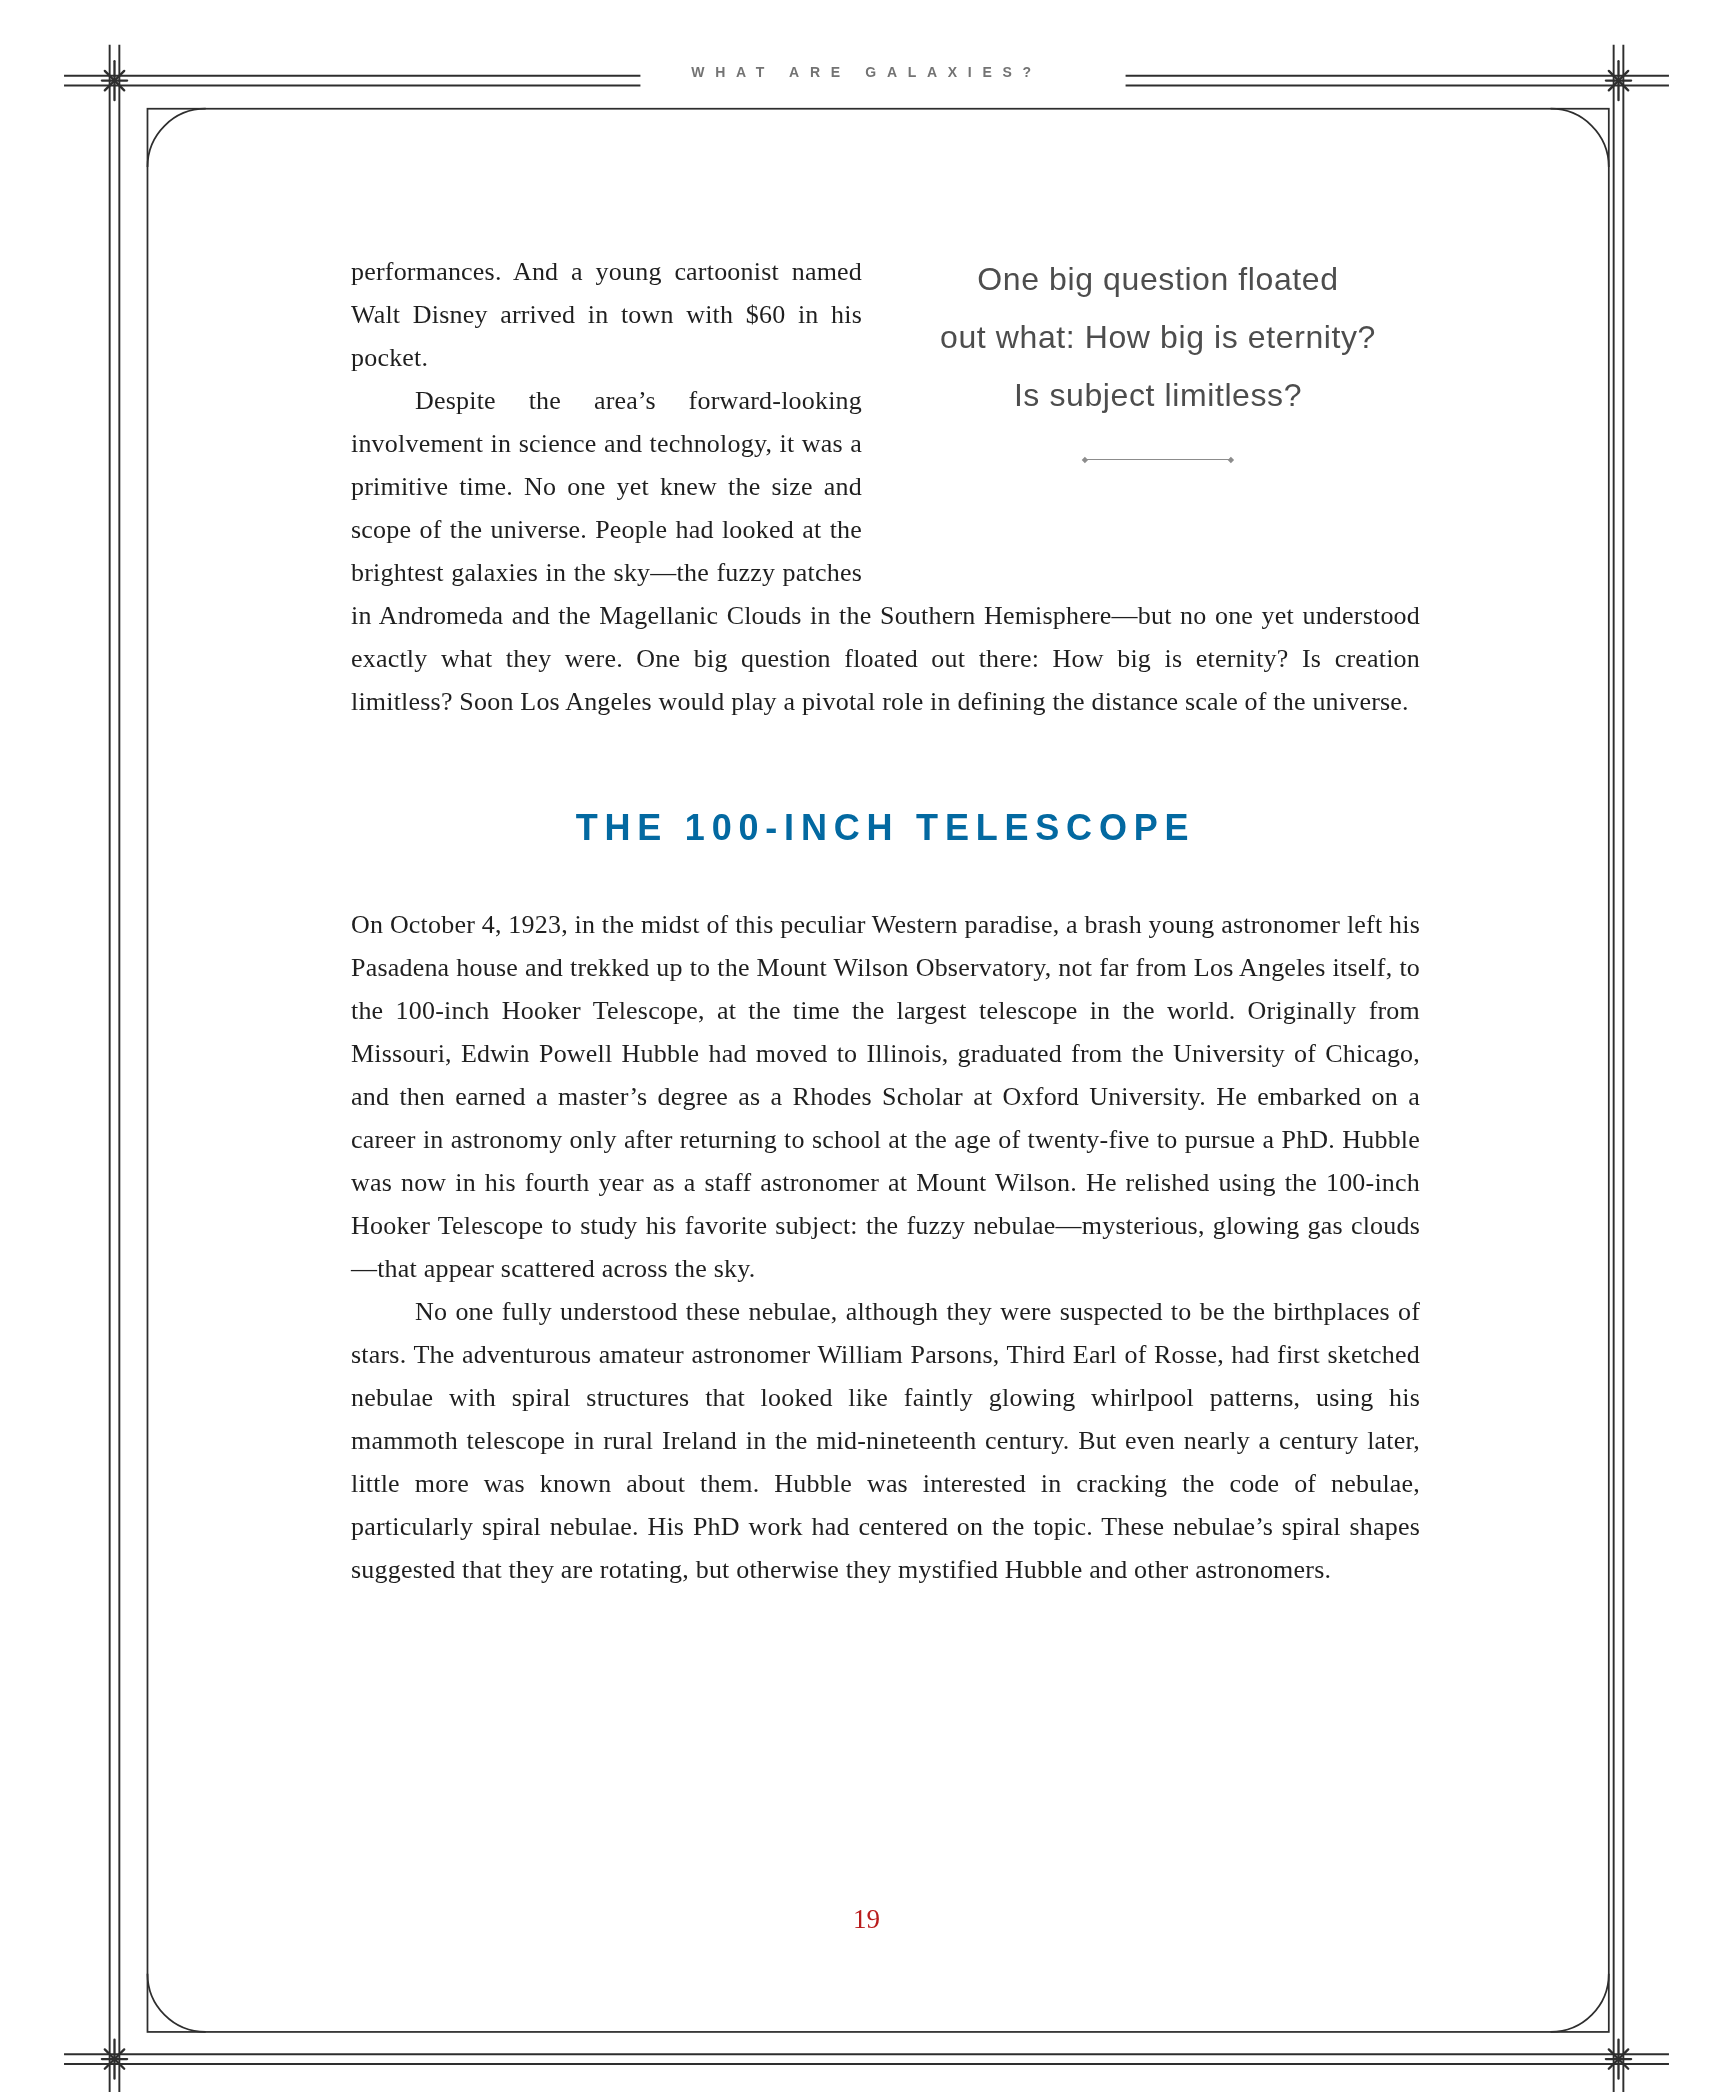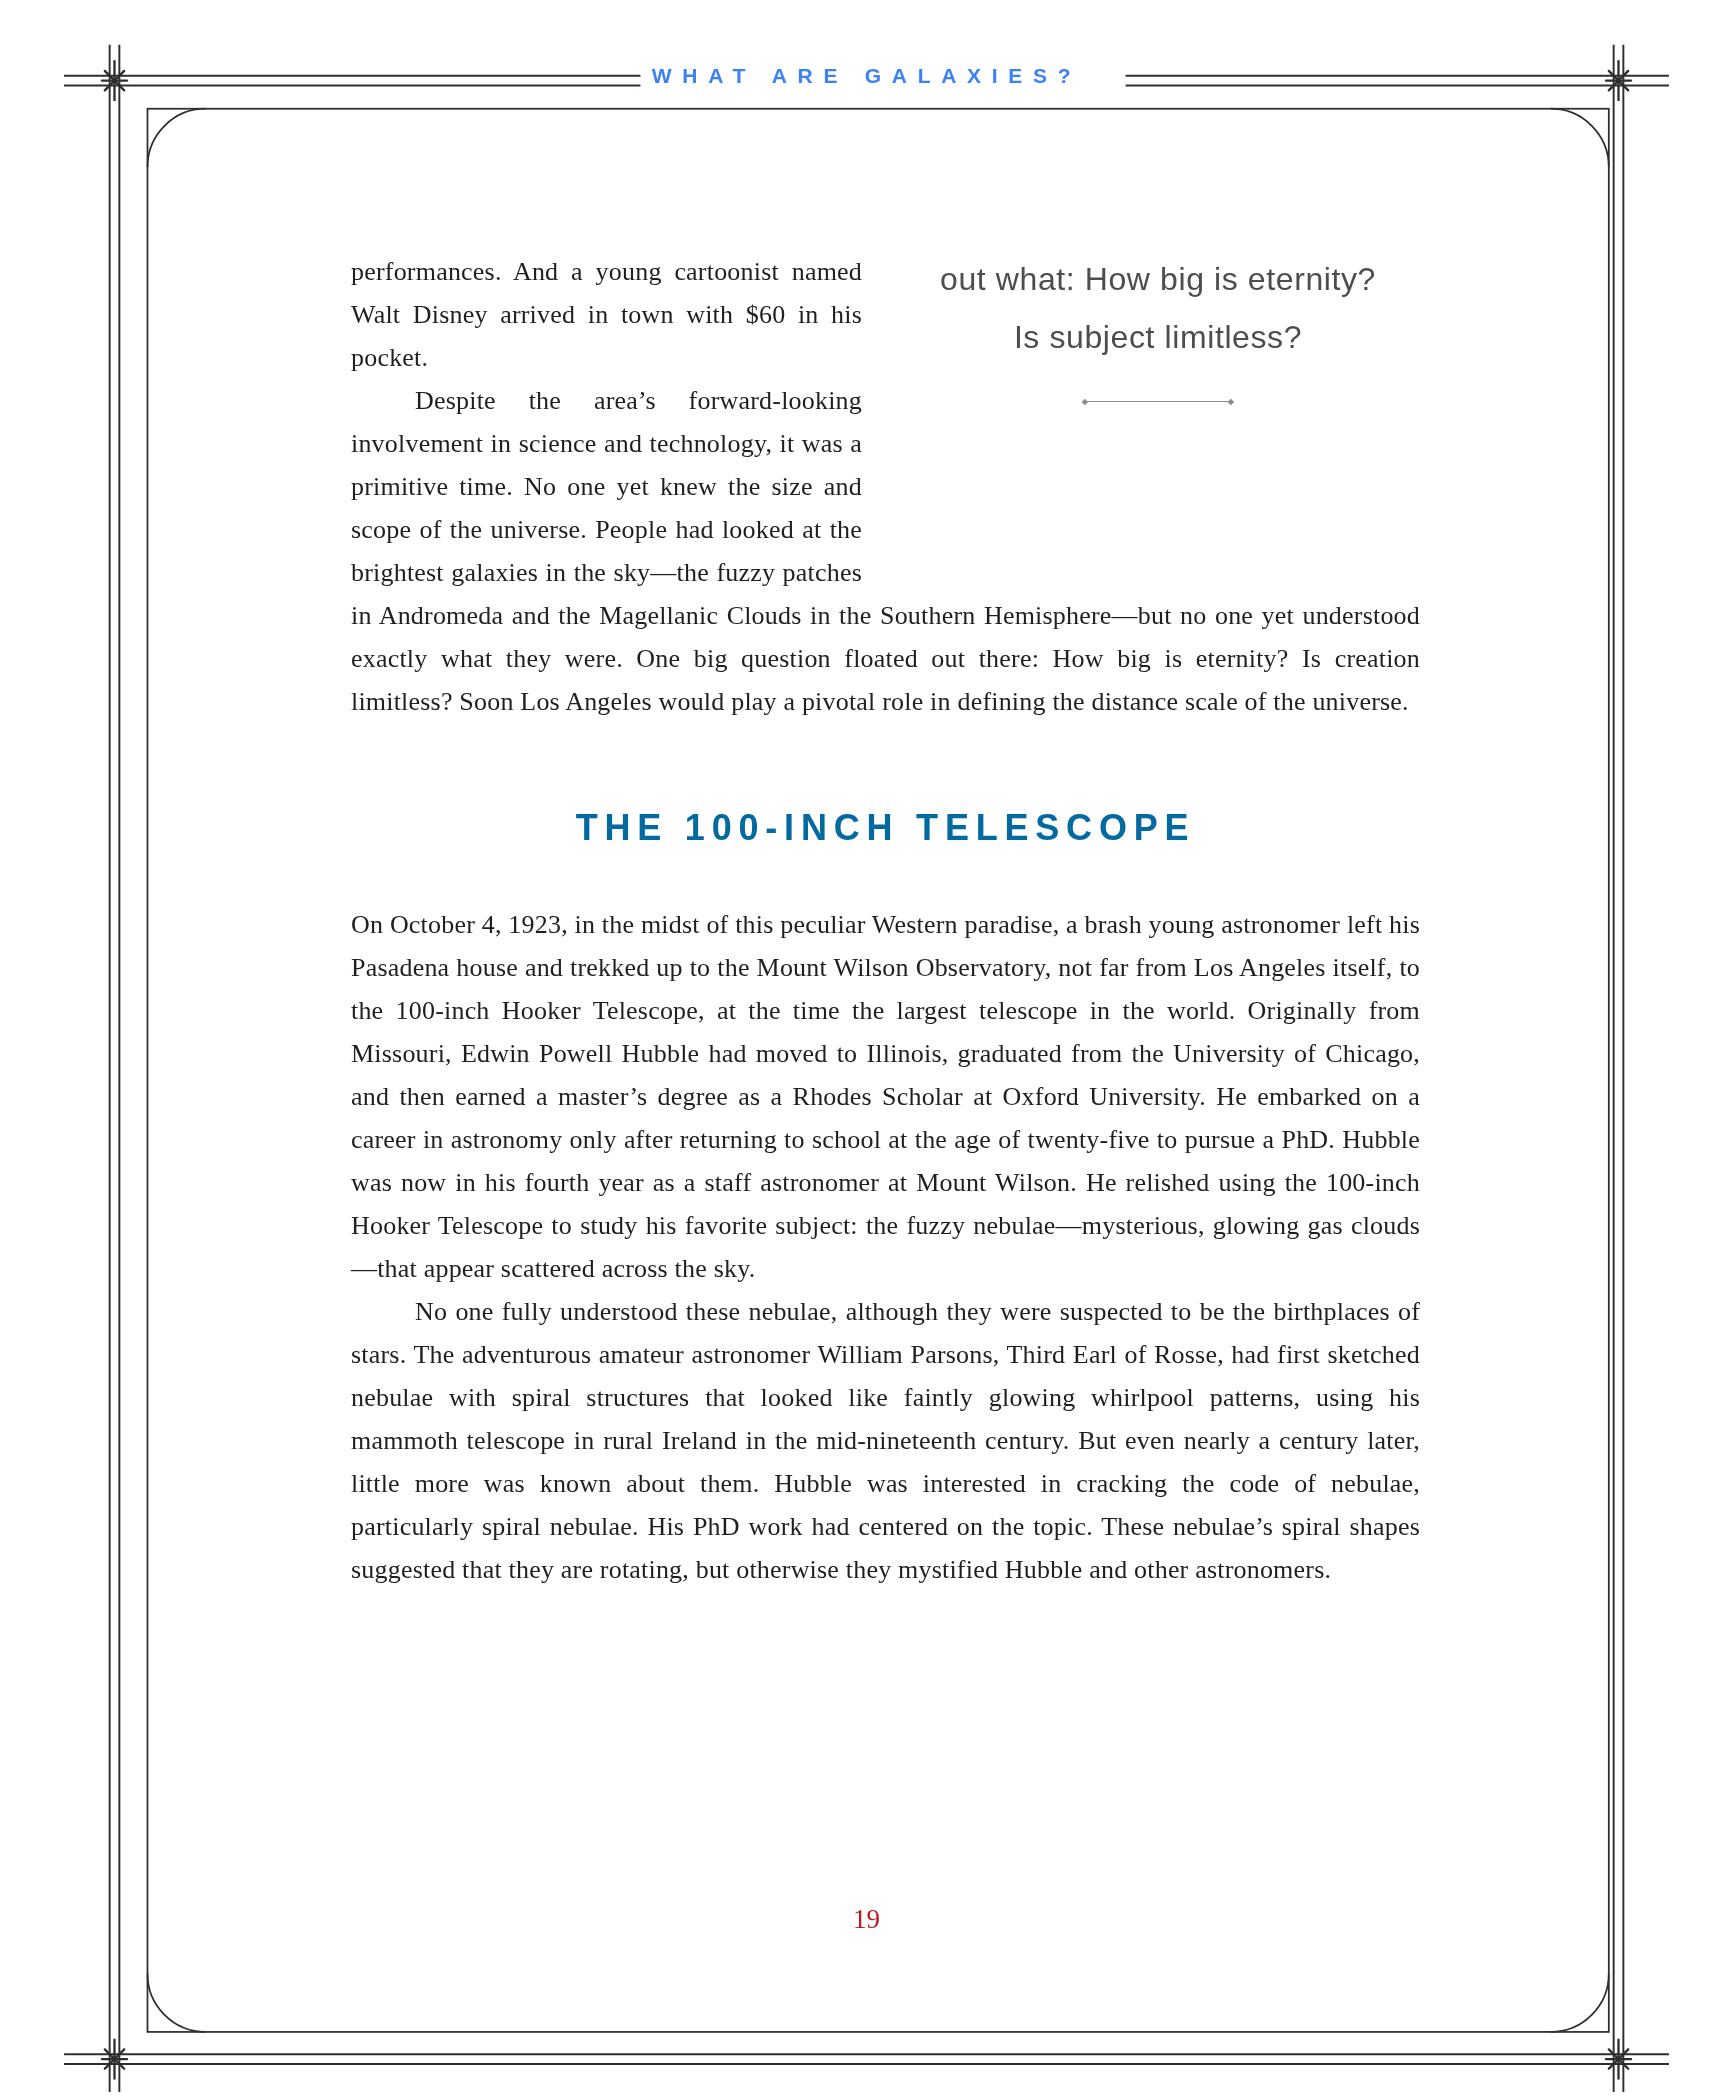--- a/index.html
+++ b/index.html
@@ -20,24 +20,24 @@
     height: 2097px;
     pointer-events: none;
   }
   .running-head {
     position: absolute;
     top: 64px;
     left: 0;
     width: 100%;
     text-align: center;
     font-family: "Liberation Sans", sans-serif;
-    font-size: 21px;
+    font-size: 14px;
     font-weight: 700;
     letter-spacing: 10.7px;
-    color: #3b82f6;
+    color: #737373;
     white-space: nowrap;
   }
   .content {
     position: absolute;
     left: 351px;
     top: 250px;
     width: 1069px;
     font-size: 26px;
     line-height: 43px;
     text-align: justify;
@@ -143,20 +143,21 @@
     <use href="#star8" transform="translate(118,2122)"></use>
     <use href="#star8" transform="translate(1668,2122)"></use>
   </svg>
 
   <div class="running-head">WHAT ARE GALAXIES?</div>
 
   <div class="content">
 
     <aside class="pullquote">
       <div class="pq-text">
+        <div>One big question floated</div>
         <div>out what: How big is eternity?</div>
         <div>Is subject limitless?</div>
       </div>
       <div class="pq-rule"></div>
     </aside>
 
     <p class="noindent">performances. And a young cartoonist named Walt Disney arrived in town with $60 in his pocket.</p>
     <p>Despite the area’s forward-looking involvement in science and technology, it was a primitive time. No one yet knew the size and scope of the universe. People had looked at the brightest galaxies in the sky—the fuzzy patches in Andromeda and the Magellanic Clouds in the Southern Hemisphere—but no one yet understood exactly what they were. One big question floated out there: How big is eternity? Is creation limitless? Soon Los Angeles would play a pivotal role in defining the distance scale of the universe.</p>
 
     <h2 class="section-heading">THE 100-INCH TELESCOPE</h2>

